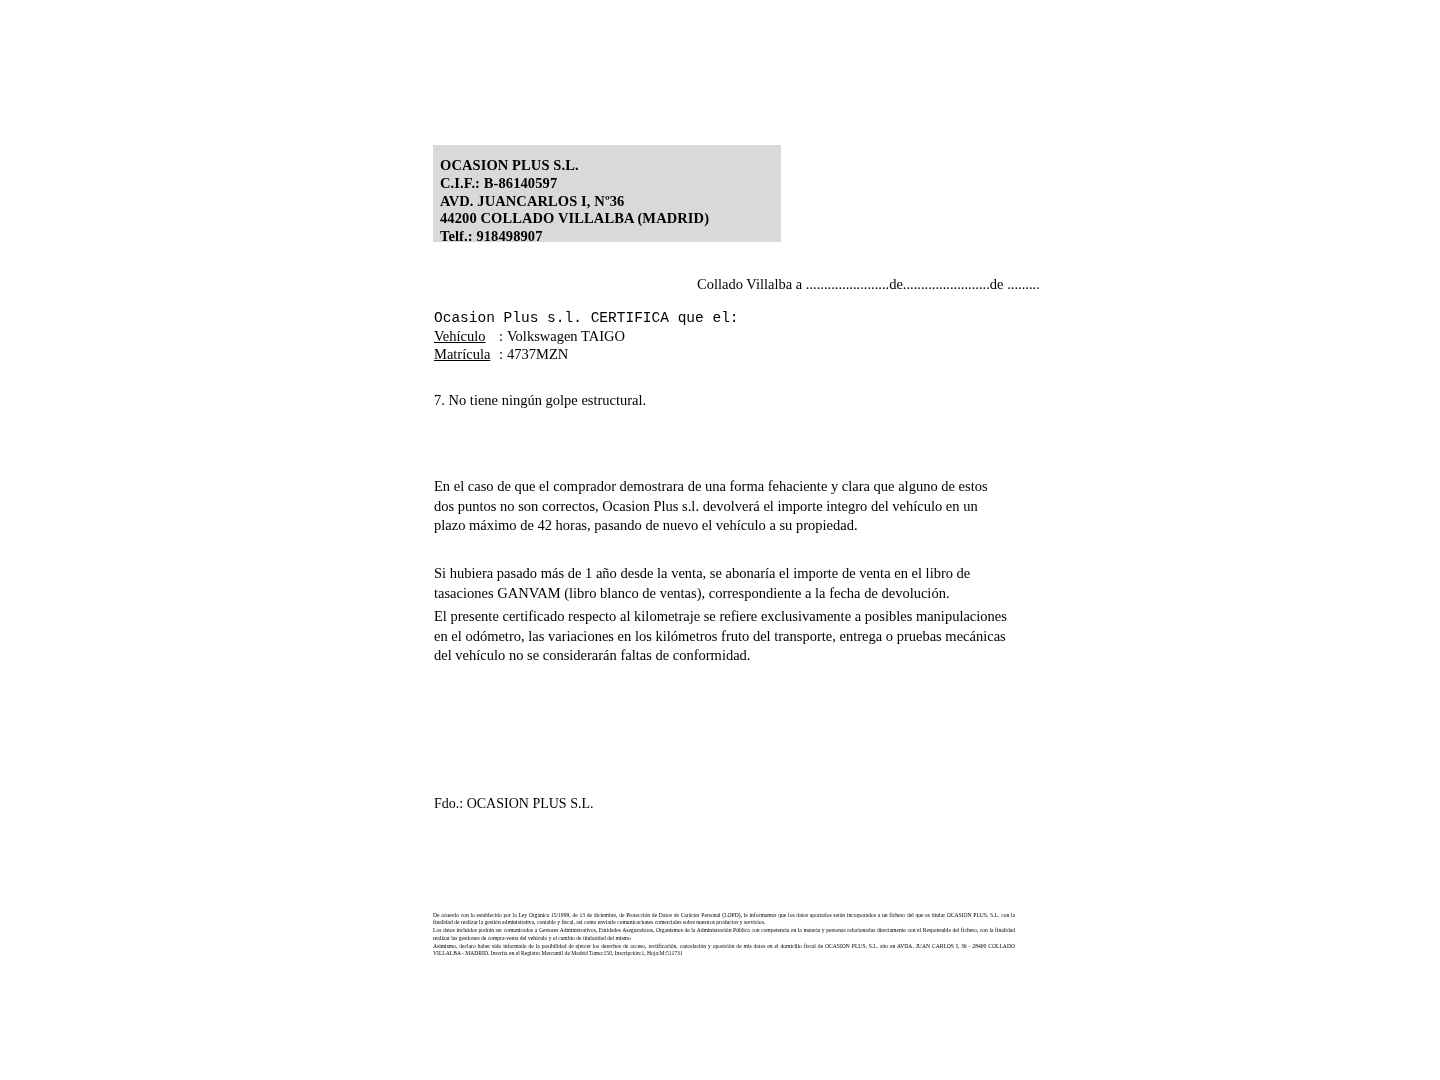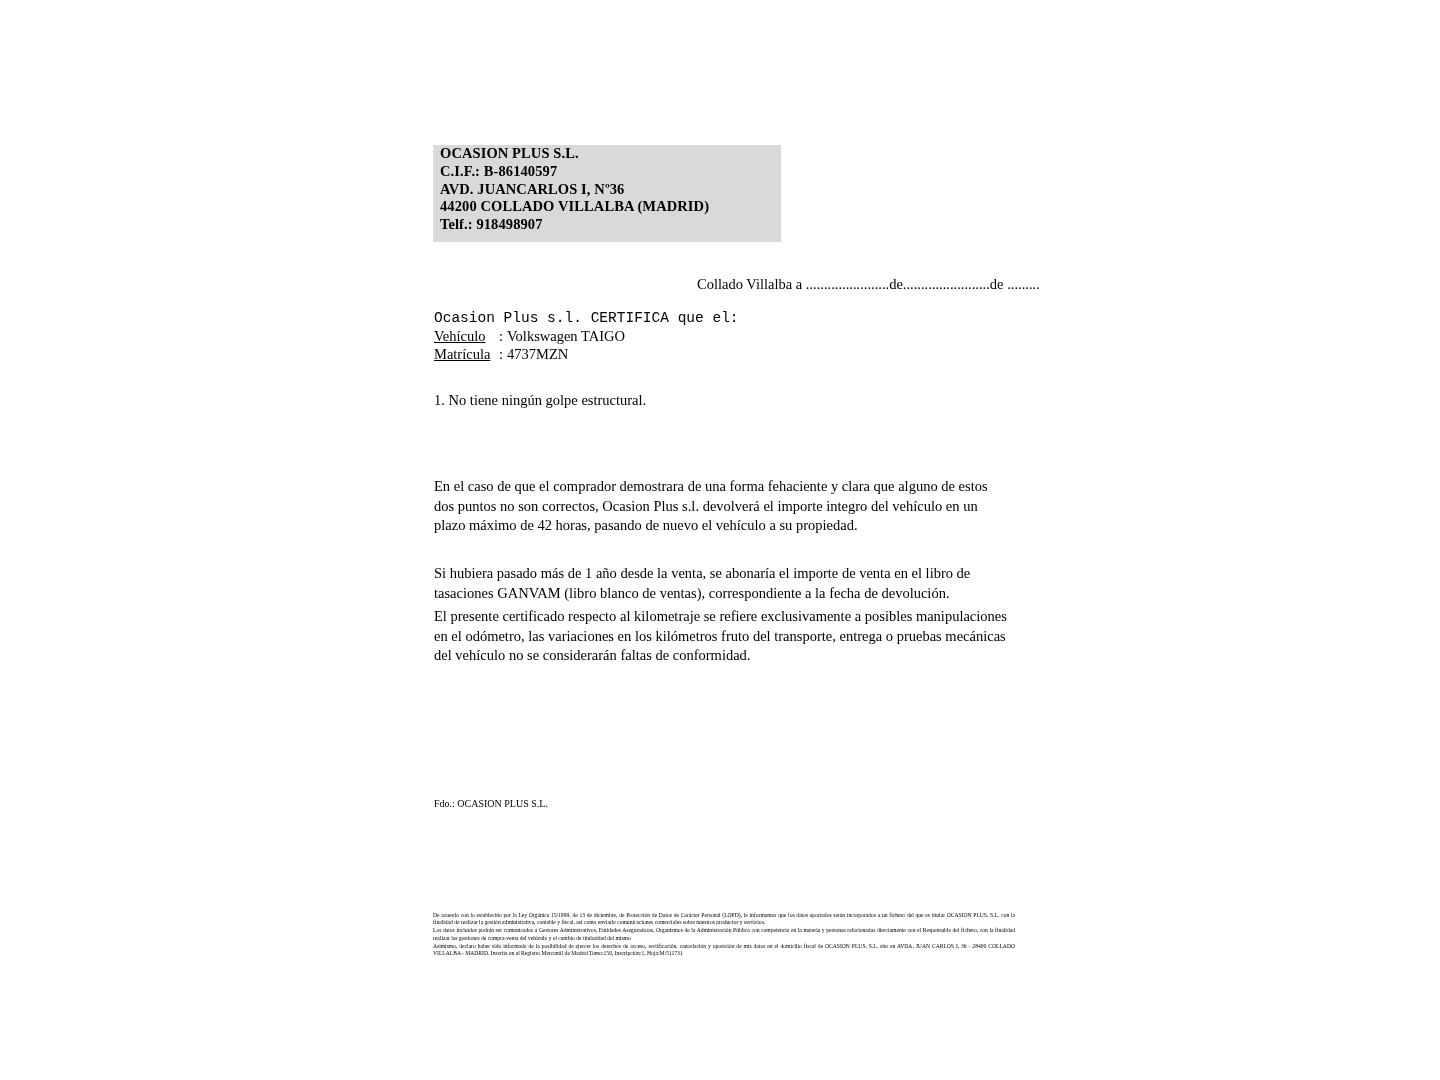--- a/index.html
+++ b/index.html
@@ -23,21 +23,21 @@
     height: 1080px;
     background: #ffffff;
   }
   .letterhead {
     position: absolute;
     left: 433px;
     top: 145px;
     width: 348px;
     height: 97px;
     background: #d9d9d9;
-    padding: 0 0 0 7px;
+    padding: 12px 0 0 7px;
     box-sizing: border-box;
   }
   .letterhead div {
     font-family: "Liberation Serif", serif;
     font-weight: bold;
     font-size: 14.5px;
     line-height: 17.8px;
     color: #000;
     letter-spacing: 0.1px;
   }
@@ -94,21 +94,21 @@
     text-align: left;
   }
   .para.a { top: 477px; }
   .para.b { top: 535px; }
   .para.c { top: 564px; }
   .para.d { top: 607px; }
   .signature {
     position: absolute;
     left: 434px;
     top: 795px;
-    font-size: 10px;
+    font-size: 14px;
     line-height: 18px;
   }
   .legal {
     position: absolute;
     left: 433px;
     top: 912px;
     width: 582px;
     font-size: 5.6px;
     line-height: 7.4px;
     text-align: justify;
@@ -136,21 +136,21 @@
   <div class="certifica">Ocasion Plus s.l. CERTIFICA que el:</div>
 
   <div class="field-row r1">
     <span class="field-label w1">Vehículo</span><span class="field-sep">:</span><span>Volkswagen TAIGO</span>
   </div>
 
   <div class="field-row r2">
     <span class="field-label w2">Matrícula</span><span class="field-sep">:</span><span>4737MZN</span>
   </div>
 
-  <div class="point p1">1. No tiene ningún golpe estructural.</div>
+  <div class="point p1">7. No tiene ningún golpe estructural.</div>
 
   <div class="para a">En el caso de que el comprador demostrara de una forma fehaciente y clara que alguno de estos dos puntos no son correctos, Ocasion Plus s.l. devolverá el importe integro del vehículo en un plazo máximo de 42 horas, pasando de nuevo el vehículo a su propiedad.</div>
   <div class="para c">Si hubiera pasado más de 1 año desde la venta, se abonaría el importe de venta en el libro de tasaciones GANVAM (libro blanco de ventas), correspondiente a la fecha de devolución.</div>
   <div class="para d">El presente certificado respecto al kilometraje se refiere exclusivamente a posibles manipulaciones en el odómetro, las variaciones en los kilómetros fruto del transporte, entrega o pruebas mecánicas del vehículo no se considerarán faltas de conformidad.</div>
 
   <div class="signature">Fdo.: OCASION PLUS S.L.</div>
 
   <div class="legal">
     <p>De acuerdo con lo establecido por la Ley Orgánica 15/1999, de 13 de diciembre, de Protección de Datos de Carácter Personal (LOPD), le informamos que los datos aportados serán incorporados a un fichero del que es titular OCASION PLUS, S.L. con la finalidad de realizar la gestión administrativa, contable y fiscal, así como enviarle comunicaciones comerciales sobre nuestros productos y servicios.</p>
     <p>Los datos incluidos podrán ser comunicados a Gestores Administrativos, Entidades Aseguradoras, Organismos de la Administración Pública con competencia en la materia y personas relacionadas directamente con el Responsable del fichero, con la finalidad realizar las gestiones de compra-venta del vehículo y el cambio de titularidad del mismo</p>

